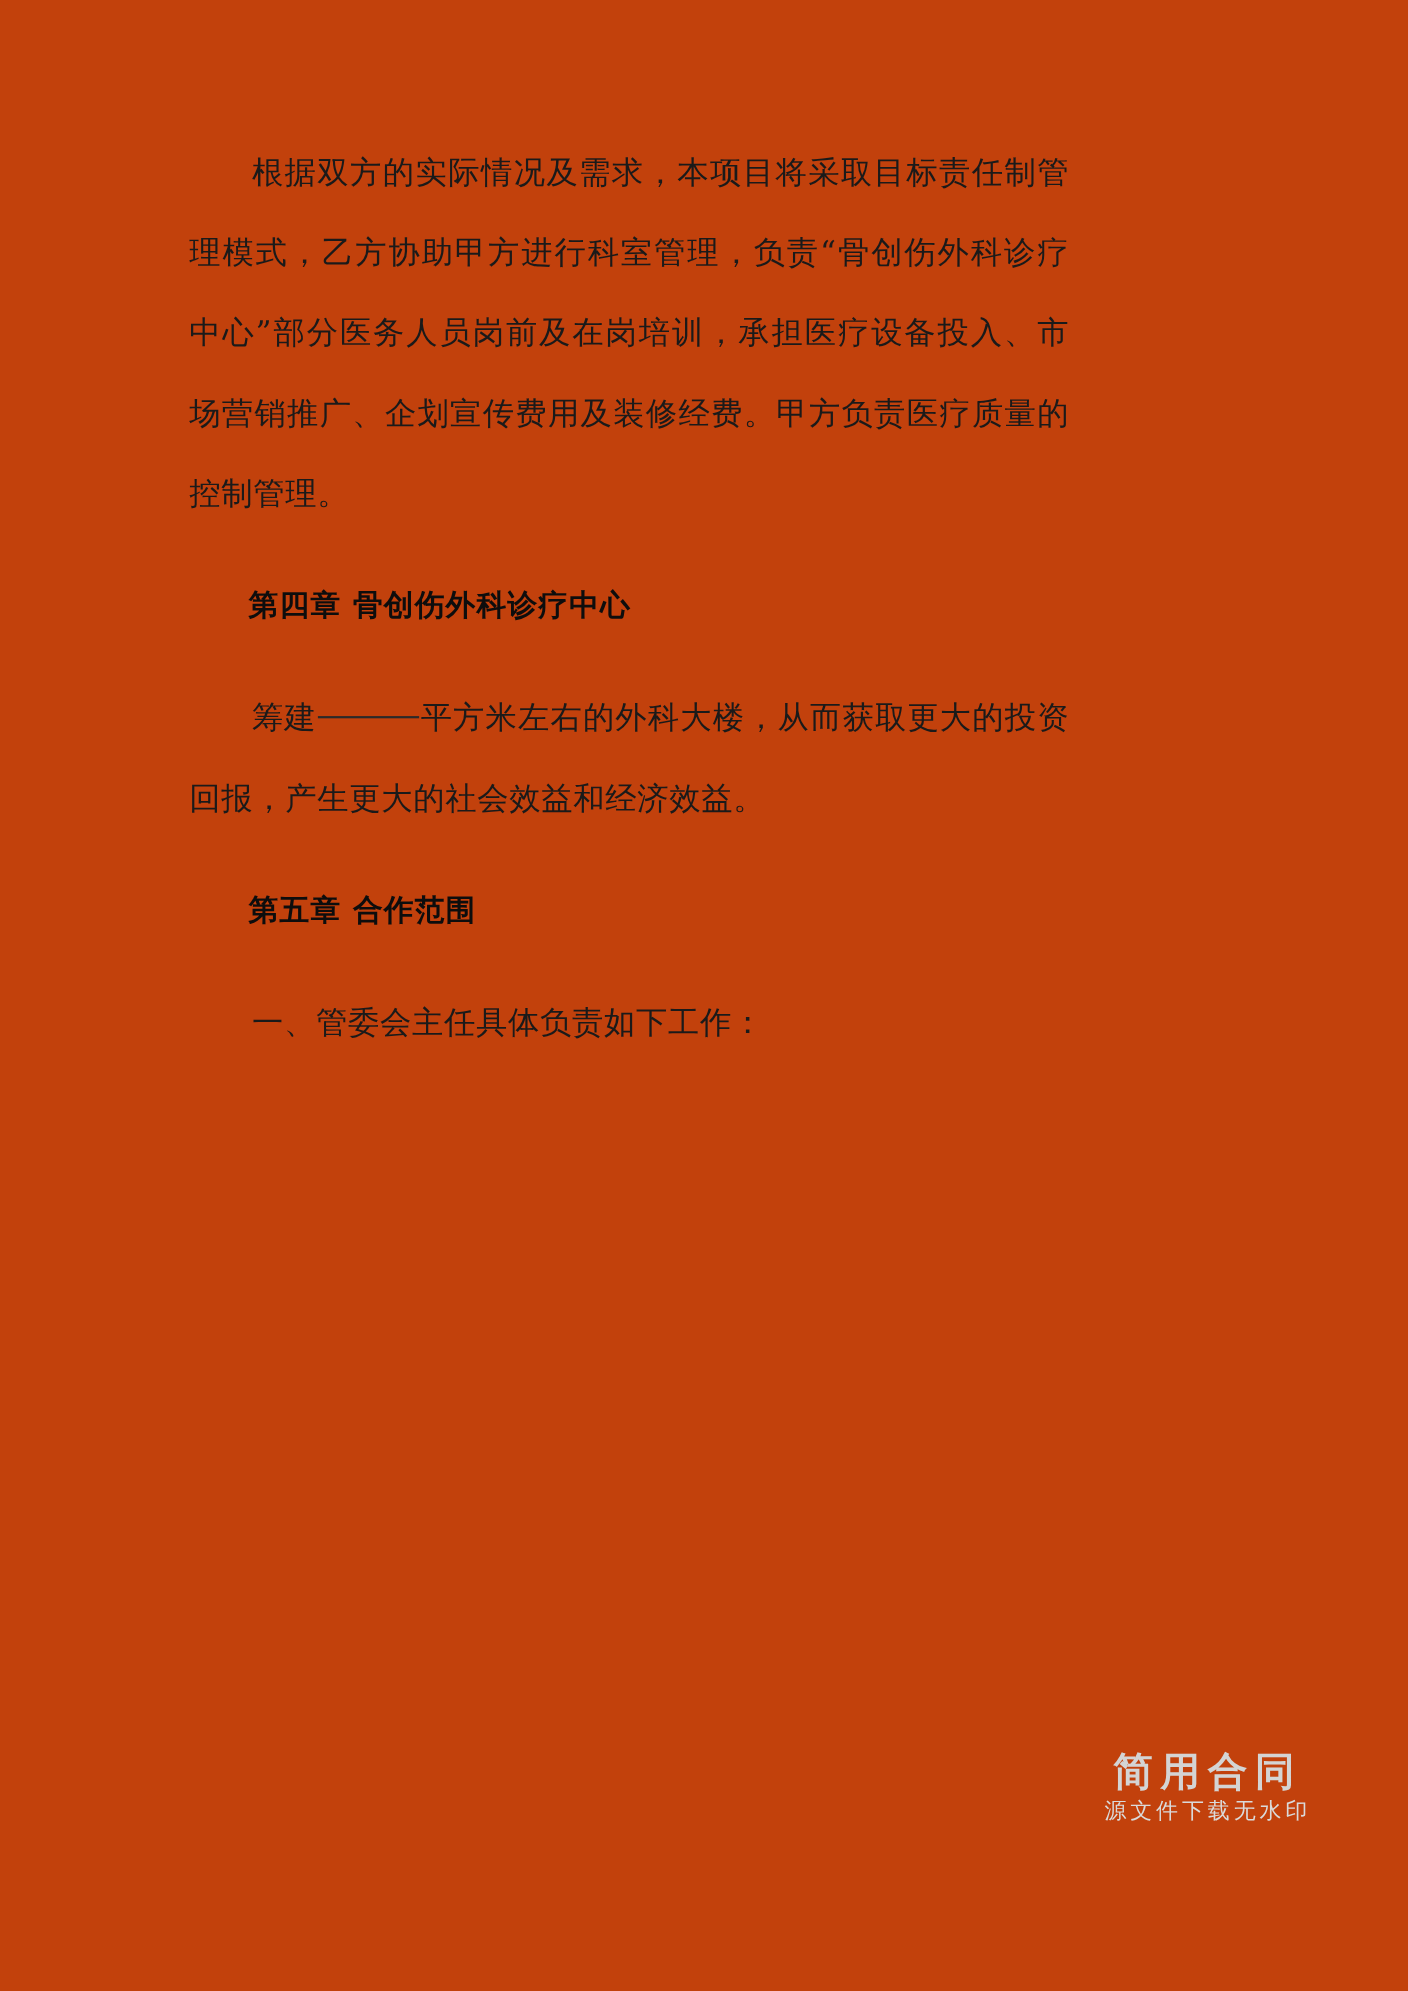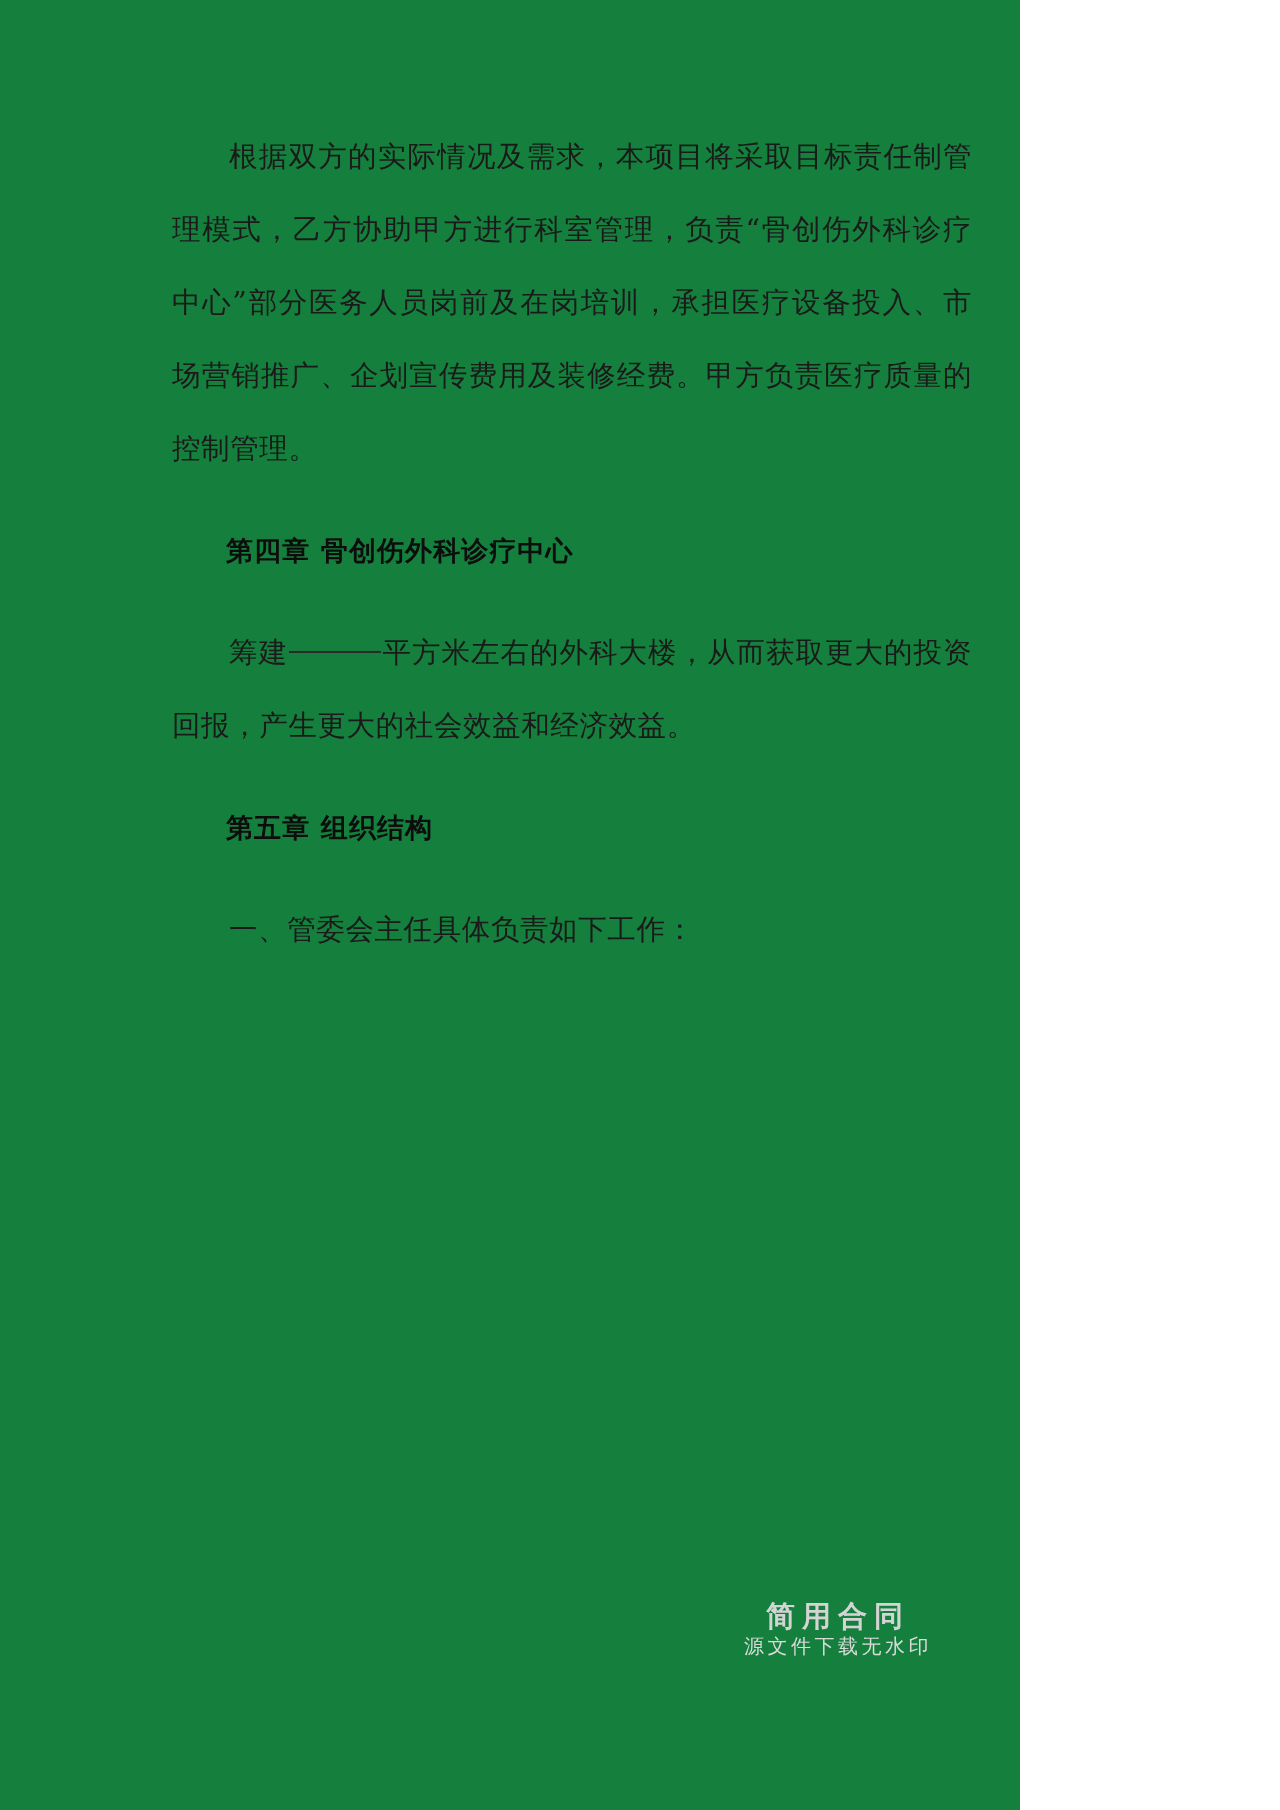--- a/index.html
+++ b/index.html
@@ -5,23 +5,23 @@
   html, body {
     margin: 0;
     padding: 0;
     background: #ffffff;
   }
   body {
     font-family: "DejaVu Serif", serif;
   }
   .page {
     position: relative;
-    width: 1020px;
+    width: 1280px;
     height: 1810px;
-    background: #15803d;
+    background: #c2410c;
     overflow: hidden;
     box-sizing: border-box;
   }
   .content {
     position: absolute;
     left: 172px;
     top: 120px;
     width: 800px;
   }
   .para {
@@ -61,21 +61,21 @@
   .watermark {
     position: absolute;
     right: 88px;
     bottom: 150px;
     text-align: center;
     user-select: none;
     pointer-events: none;
   }
   .wm-main {
     font-family: "DejaVu Sans", sans-serif;
-    font-size: 29px;
+    font-size: 36px;
     font-weight: 700;
     color: #d4d4d4;
     letter-spacing: 7px;
     line-height: 1.12;
     white-space: nowrap;
   }
   .wm-sub {
     font-family: "DejaVu Sans", sans-serif;
     font-size: 20px;
     font-weight: 400;
@@ -96,21 +96,21 @@
 
 
     <h2 class="heading">第四章  骨创伤外科诊疗中心</h2>
 
 
     <p class="para">
       <span>筹建</span><span class="blank"></span><span>平方米左右的外科大楼，从而获取更大的投资回报，产生更大的社会效益和经济效益。</span>
     </p>
 
 
-    <h2 class="heading">第五章  组织结构</h2>
+    <h2 class="heading">第五章  合作范围</h2>
 
 
     <p class="para">一、管委会主任具体负责如下工作：</p>
 
   </div>
 
   <div class="watermark">
     <div class="wm-main">简用合同</div>
     <div class="wm-sub">源文件下载无水印</div>
   </div>

